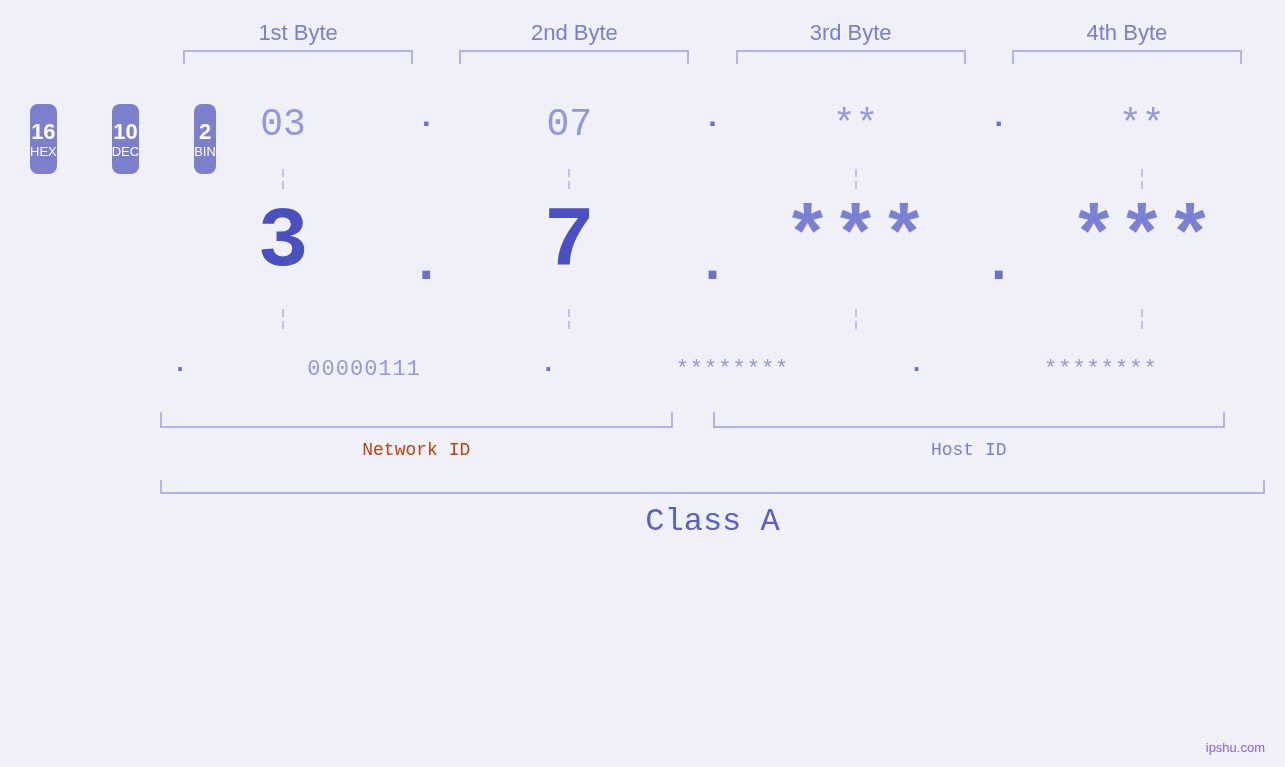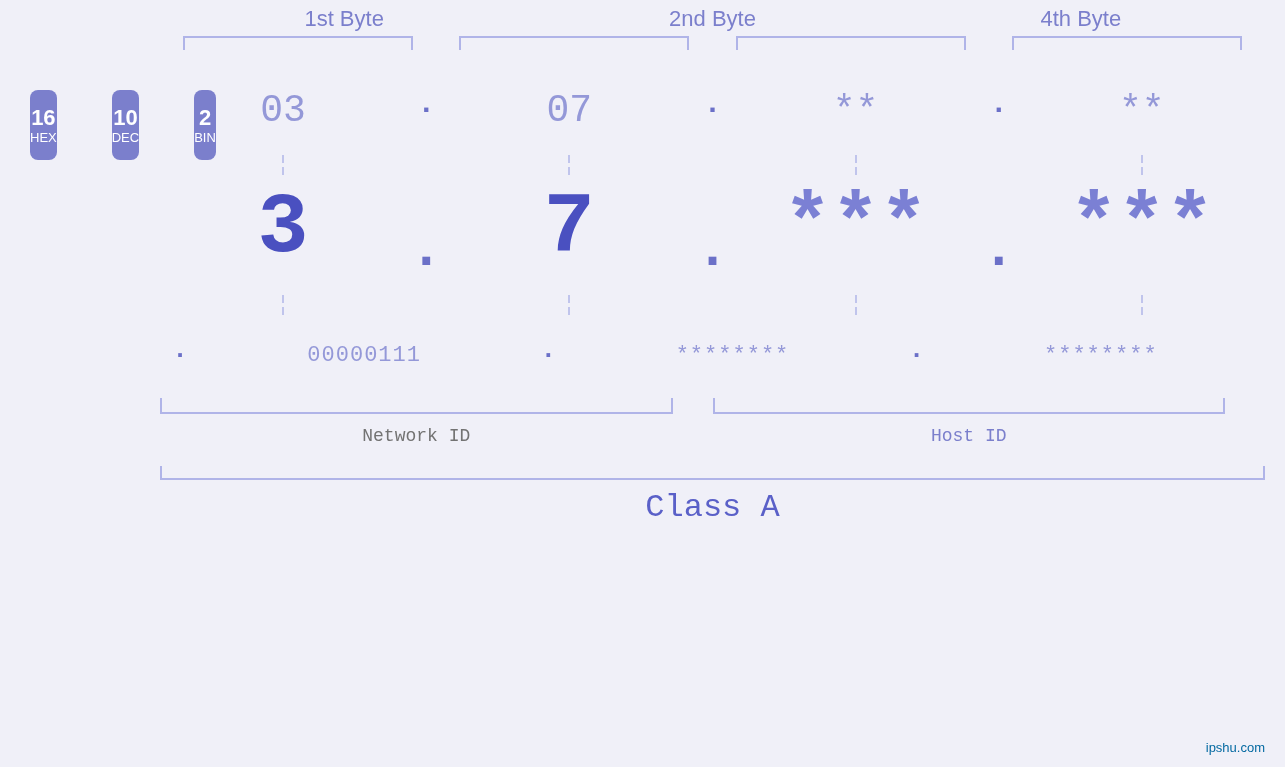--- a/index.html
+++ b/index.html
@@ -20,21 +20,21 @@
       display: flex;
       flex-direction: column;
       align-items: center;
     }
 
     
     .byte-headers {
       display: flex;
       width: 100%;
       padding-left: 160px;
-      padding-top: 6px;
+      padding-top: 20px;
       justify-content: space-around;
       padding-right: 20px;
     }
 
     .byte-header {
       color: #7b7fcc;
       font-size: 22px;
       font-family: Arial, sans-serif;
       font-weight: normal;
       text-align: center;
@@ -169,21 +169,21 @@
       font-size: 32px;
       font-family: 'Courier New', Courier, monospace;
       font-weight: normal;
     }
 
     
     .watermark {
       position: absolute;
       bottom: 12px;
       right: 20px;
-      color: #0369a1;
+      color: #8b5cf6;
       font-size: 13px;
       font-family: Arial, sans-serif;
       margin-top: 40px;
     }
 
     
     .full-ip-row {
       display: flex;
       width: 100%;
       padding-right: 20px;
@@ -219,20 +219,21 @@
     }
   </style>
 </head>
 <body>
 
 <div class="main-container">
 
   <div class="byte-headers">
     <div class="byte-header">1st Byte</div>
     <div class="byte-header">2nd Byte</div>
+    <div class="byte-header">3rd Byte</div>
     <div class="byte-header">4th Byte</div>
   </div>
 
   <div class="bracket-row">
     <div class="bracket"></div>
     <div class="bracket"></div>
     <div class="bracket"></div>
     <div class="bracket"></div>
   </div>
 
@@ -389,21 +390,21 @@
         <div style="flex:2.4; height:16px; border-bottom:2px solid #b0b4e8; border-left:2px solid #b0b4e8; border-right:2px solid #b0b4e8;"></div>
 
         <div style="width:40px;"></div>
 
         <div style="flex:2.4; height:16px; border-bottom:2px solid #b0b4e8; border-left:2px solid #b0b4e8; border-right:2px solid #b0b4e8;"></div>
         <div style="width:40px;"></div>
       </div>
 
       <div class="full-ip-row" style="height:40px; align-items:center; margin-top:2px;">
         <div style="flex:2.4; text-align:center;">
-          <span style="color:#737373; font-size:18px; font-family:Courier New;">Network ID</span>
+          <span style="color:#c2410c; font-size:18px; font-family:Courier New;">Network ID</span>
         </div>
         <div style="width:40px;"></div>
         <div style="flex:2.4; text-align:center;">
           <span style="color:#7b7fcc; font-size:18px; font-family:Courier New;">Host ID</span>
         </div>
         <div style="width:40px;"></div>
       </div>
 
       <div class="full-ip-row" style="height:20px; align-items:flex-end; margin-top:4px;">
         <div style="flex:1; height:14px; border-bottom:2px solid #b0b4e8; border-left:2px solid #b0b4e8; border-right:2px solid #b0b4e8; margin-right:0;"></div>

